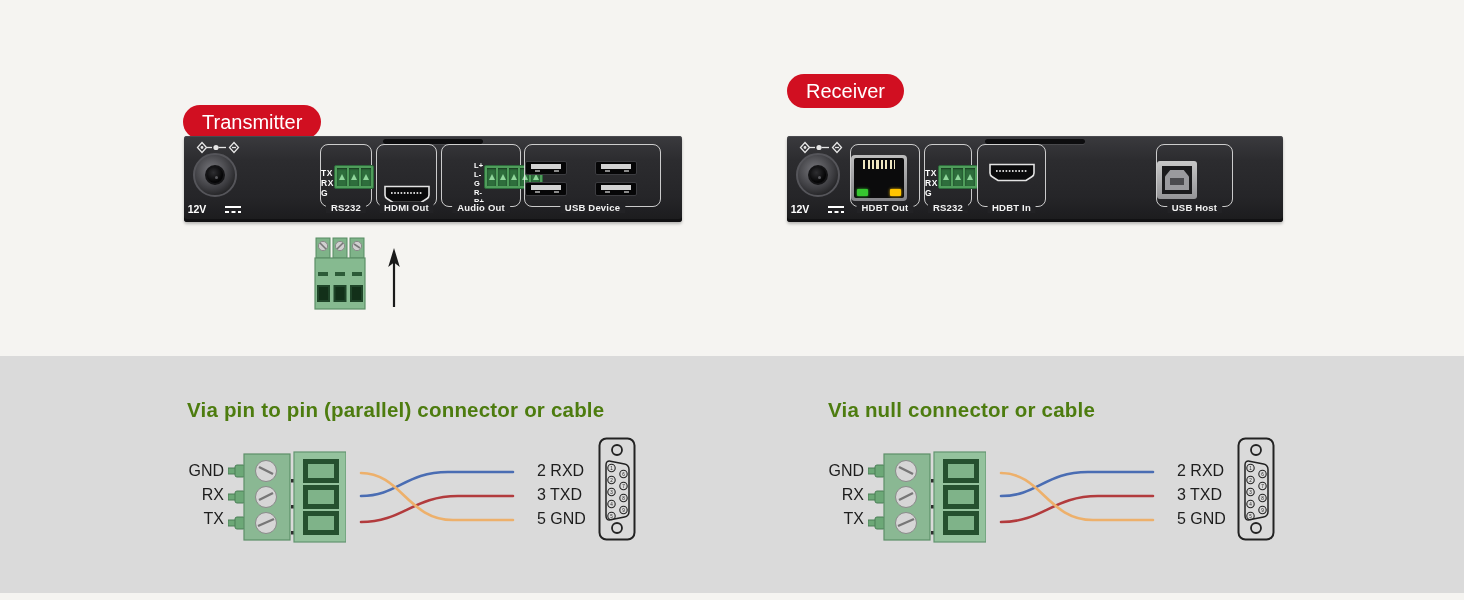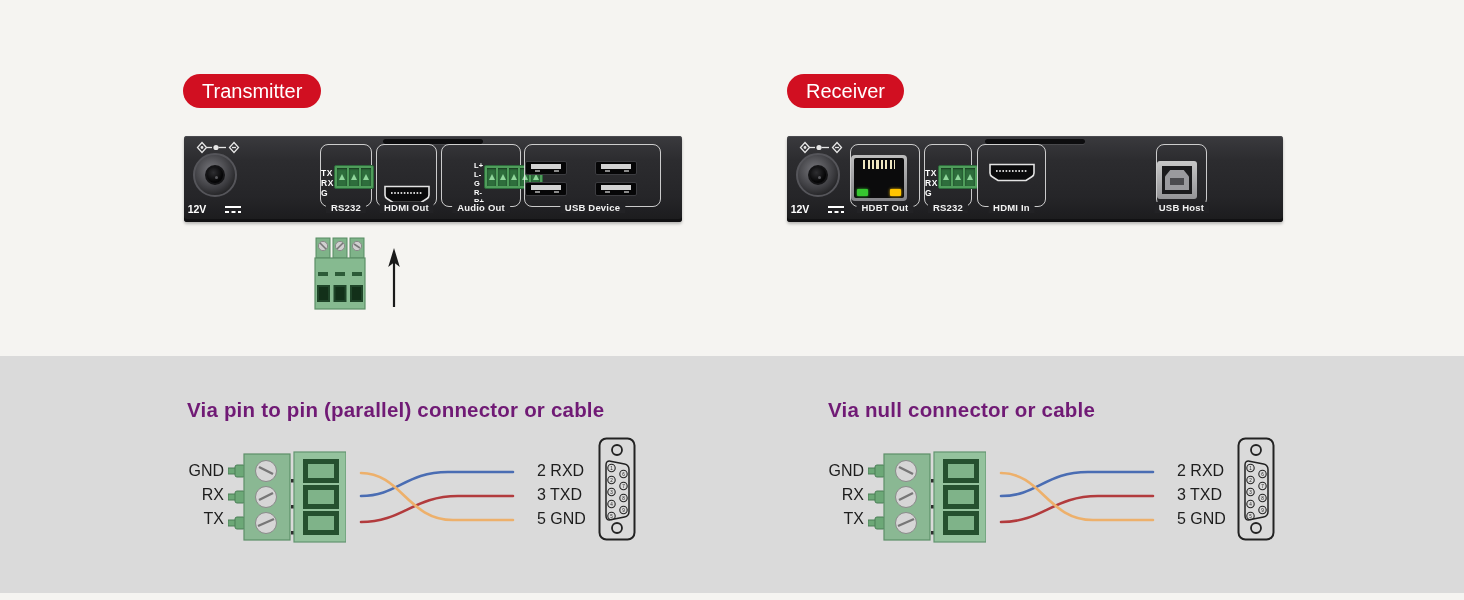--- a/index.html
+++ b/index.html
@@ -2,21 +2,21 @@
 <html><head>
 <meta charset="utf-8">
 <style>
   * { margin:0; padding:0; box-sizing:border-box; }
   body { font-family:"Liberation Sans", sans-serif; }
   .page { position:relative; width:1464px; height:600px; background:#f5f4f1; overflow:hidden; }
 
   
   .badge { position:absolute; top:74px; height:34px; border-radius:17px; background:#d10f21;
            color:#fff; font-size:20px; display:flex; align-items:center; padding:0 19px; }
-  .badge.tx { left:183px; }
+  .badge.tx { left:183px;margin-top:31px; }
   .badge.rx { left:787px; }
 
   
   .device { position:absolute; top:136px; height:86px; border-radius:3px;
             background:linear-gradient(180deg,#3a3a3e 0%,#2c2c2f 28%,#252528 72%,#1b1b1d 100%);
             box-shadow:inset 0 -3px 0 #111113, inset 0 1px 0 #4a4a4f, 0 2px 3px rgba(0,0,0,0.25); }
   .device.tx { left:184px; width:498px; }
   .device.rx { left:787px; width:496px; }
   .slot { position:absolute; top:3px; left:50%; transform:translateX(-50%); width:100px; height:5px;
           background:#0d0d0f; border-radius:3px; box-shadow:0 1px 0 rgba(255,255,255,0.10); }
@@ -75,21 +75,21 @@
   .usbb-in { width:30px; height:28px; background:#1b1b1d; display:flex; align-items:center; justify-content:center; }
   .usbb-shape { width:24px; height:20px; background:#9a9a9e; position:relative;
                 clip-path:polygon(22% 0,78% 0,100% 32%,100% 100%,0 100%,0 32%); }
   .usbb-shape::after { content:""; position:absolute; left:5px; top:8px; width:14px; height:7px; background:#4a4a4e; }
 
   
   .callout { position:absolute; left:314px; top:236px; display:flex; gap:18px; align-items:flex-end; }
 
   
   .bottom { position:absolute; left:0; top:356px; width:1464px; height:237px; background:#dadada; }
-  .dg-title { position:absolute; top:42px; font-size:20.5px; font-weight:bold; color:#701a75; letter-spacing:0.2px; }
+  .dg-title { position:absolute; top:42px; font-size:20.5px; font-weight:bold; color:#4d7c0f; letter-spacing:0.2px; }
   .lp, .rp { position:absolute; font-size:16px; color:#1d1d1d; }
   .lp { width:42px; text-align:right; }
   .r0 { top:106px; } .r1 { top:130px; } .r2 { top:154px; }
   .abs { position:absolute; }
 </style>
 </head>
 <body>
 
 <div class="page">
 
@@ -243,24 +243,24 @@
           <i></i>
       </div>
       <span class="glabel">RS232</span>
     </div>
 
     <div class="group" style="left:190px;width:69px;justify-content:center;">
       <svg width="48" height="21" viewBox="0 0 48 21" style="margin-top:-4px;">
         <path d="M2 1.5 H46 V10 Q46 12.5 43.8 13.8 L38 17.5 H10 L4.2 13.8 Q2 12.5 2 10 Z" fill="#0a0a0b" stroke="#e3e3e3" stroke-width="1.6"></path>
         <line x1="8" y1="8" x2="40" y2="8" stroke="#cfcfcf" stroke-width="2" stroke-dasharray="1.6 1.6"></line>
       </svg>
-      <span class="glabel">HDMI In</span>
-    </div>
-
-    <div class="group" style="left:369px;width:51px;">
+      <span class="glabel">HDBT In</span>
+    </div>
+
+    <div class="group" style="left:369px;width:77px;">
       <div class="usbb">
         <div class="usbb-in">
           <div class="usbb-shape"></div>
         </div>
       </div>
       <span class="glabel">USB Host</span>
     </div>
   </div>
 
   <div class="bottom">

